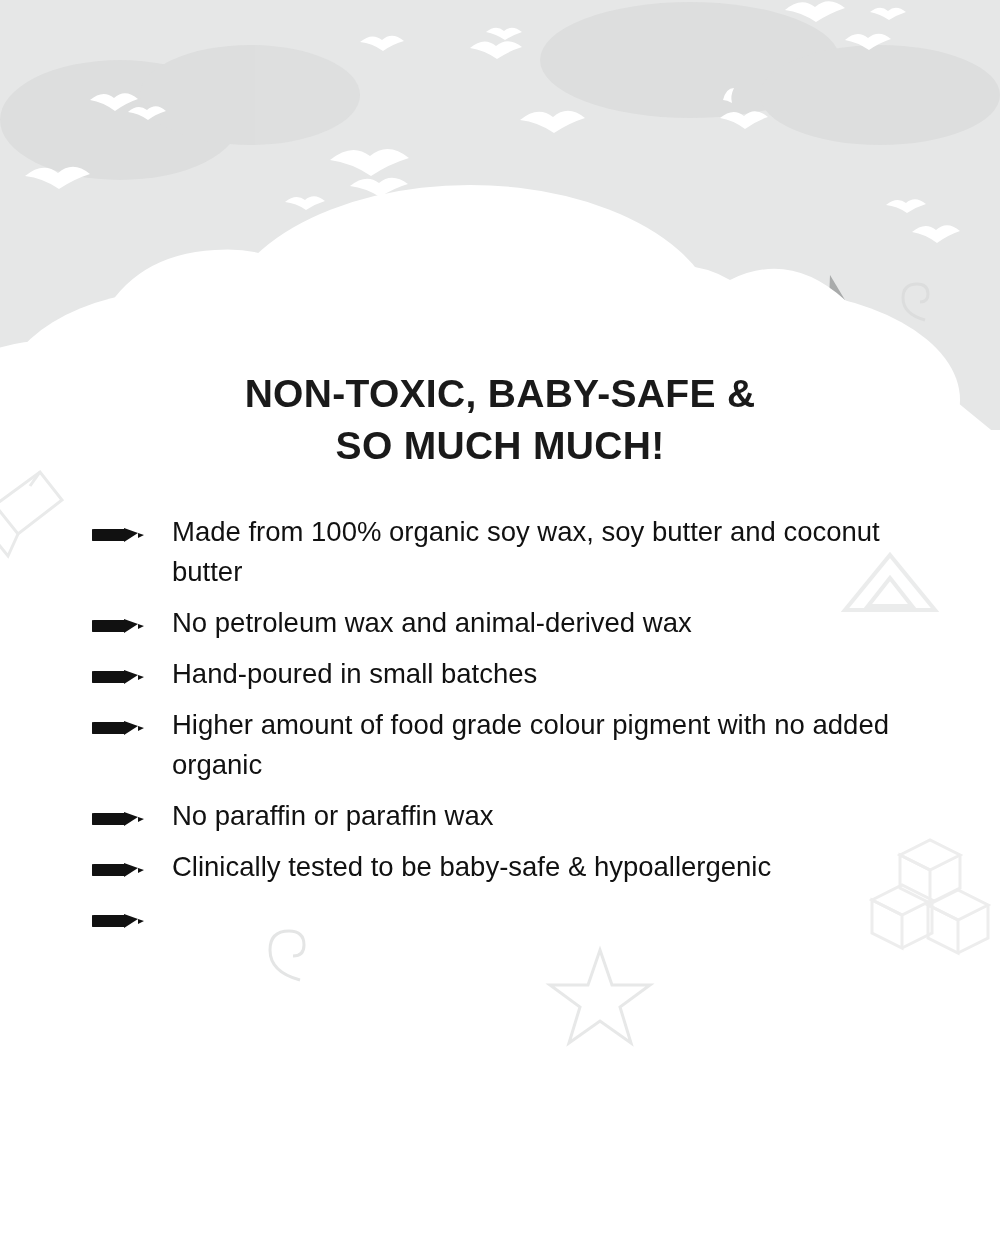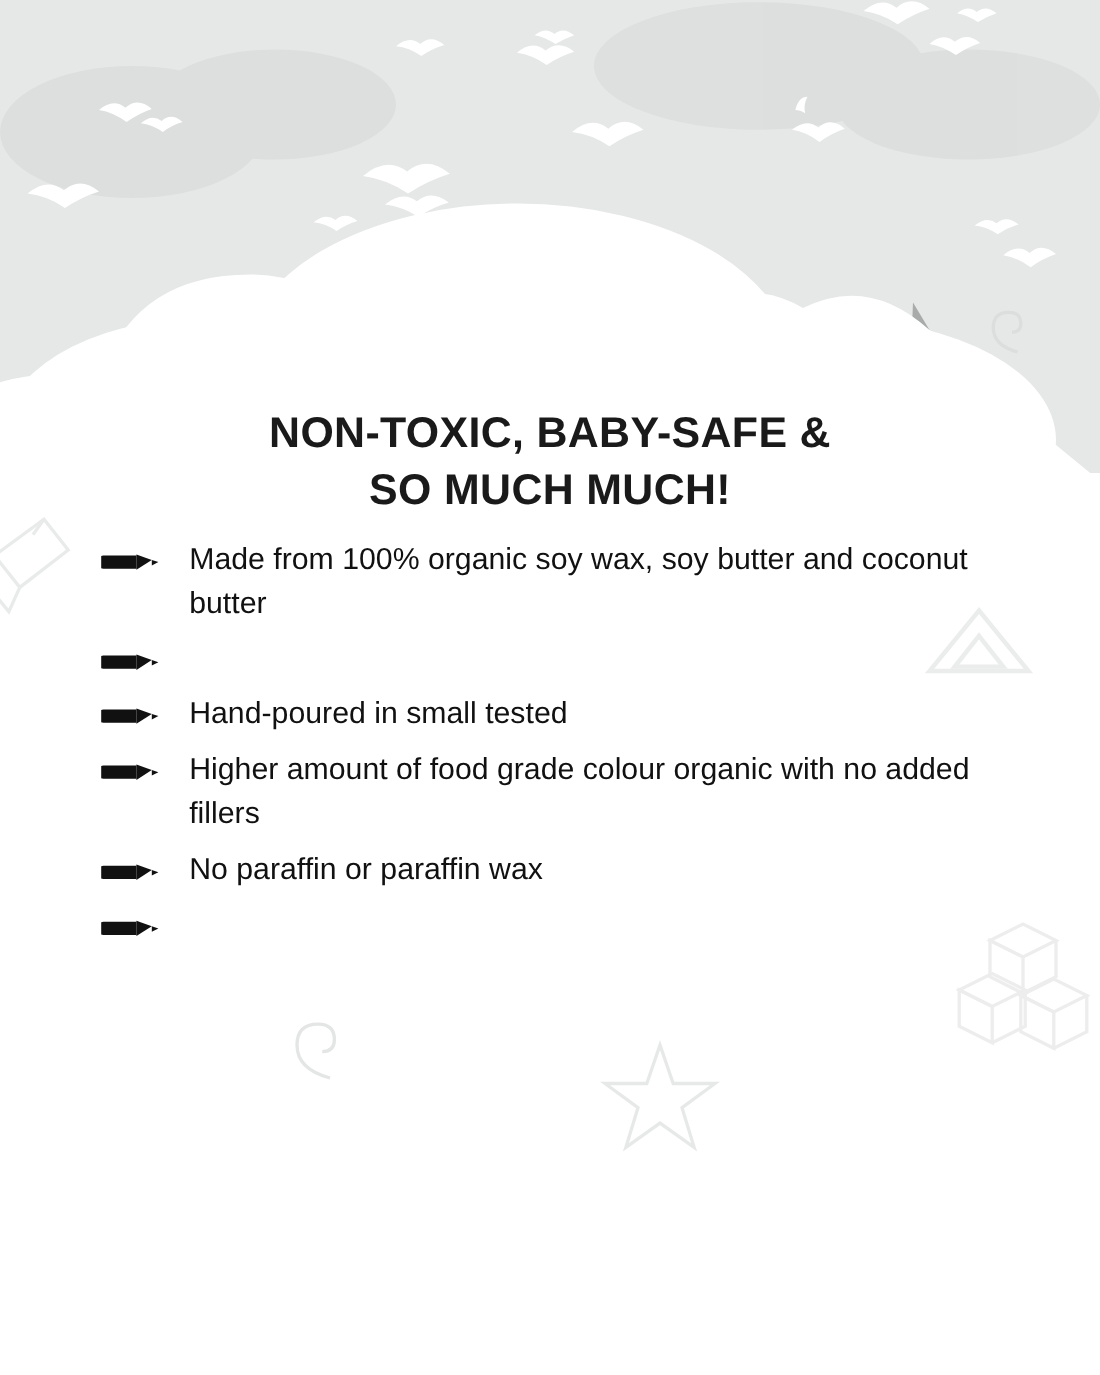--- a/index.html
+++ b/index.html
@@ -53,21 +53,21 @@
     font-weight: bold;
     font-size: 39px;
     line-height: 52px;
     letter-spacing: 0.3px;
     color: #1a1a1a;
   }
   .headline .line { display: block; }
 
   .bullet-list {
     position: absolute;
-    top: 488px;
+    top: 512px;
     left: 92px;
     width: 820px;
   }
 
   .bullet-row {
     display: flex;
     align-items: flex-start;
     margin-bottom: 11px;
   }
 
@@ -194,55 +194,66 @@
       </div>
 
       <div class="bullet-row">
         <span class="pencil-icon">
           <svg width="54" height="30" viewBox="0 0 54 30" xmlns="http://www.w3.org/2000/svg">
             <path d="M2 9 h30 v12 h-30 a6 6 0 0 1 0 -12 z" fill="#111"></path>
             <path d="M32 8 l14 5 l-14 9 z" fill="#111"></path>
             <path d="M46 13 l6 2 l-6 3 z" fill="#111"></path>
           </svg>
         </span>
-      </div>
-
-      <div class="bullet-row">
-        <span class="pencil-icon">
-          <svg width="54" height="30" viewBox="0 0 54 30" xmlns="http://www.w3.org/2000/svg">
-            <path d="M2 9 h30 v12 h-30 a6 6 0 0 1 0 -12 z" fill="#111"></path>
-            <path d="M32 8 l14 5 l-14 9 z" fill="#111"></path>
-            <path d="M46 13 l6 2 l-6 3 z" fill="#111"></path>
-          </svg>
-        </span>
-        <span class="bullet-text">Hand-poured in small tested</span>
-      </div>
-
-      <div class="bullet-row">
-        <span class="pencil-icon">
-          <svg width="54" height="30" viewBox="0 0 54 30" xmlns="http://www.w3.org/2000/svg">
-            <path d="M2 9 h30 v12 h-30 a6 6 0 0 1 0 -12 z" fill="#111"></path>
-            <path d="M32 8 l14 5 l-14 9 z" fill="#111"></path>
-            <path d="M46 13 l6 2 l-6 3 z" fill="#111"></path>
-          </svg>
-        </span>
-        <span class="bullet-text">Higher amount of food grade colour organic with no added fillers</span>
+        <span class="bullet-text">No petroleum wax and animal-derived wax</span>
+      </div>
+
+      <div class="bullet-row">
+        <span class="pencil-icon">
+          <svg width="54" height="30" viewBox="0 0 54 30" xmlns="http://www.w3.org/2000/svg">
+            <path d="M2 9 h30 v12 h-30 a6 6 0 0 1 0 -12 z" fill="#111"></path>
+            <path d="M32 8 l14 5 l-14 9 z" fill="#111"></path>
+            <path d="M46 13 l6 2 l-6 3 z" fill="#111"></path>
+          </svg>
+        </span>
+        <span class="bullet-text">Hand-poured in small batches</span>
+      </div>
+
+      <div class="bullet-row">
+        <span class="pencil-icon">
+          <svg width="54" height="30" viewBox="0 0 54 30" xmlns="http://www.w3.org/2000/svg">
+            <path d="M2 9 h30 v12 h-30 a6 6 0 0 1 0 -12 z" fill="#111"></path>
+            <path d="M32 8 l14 5 l-14 9 z" fill="#111"></path>
+            <path d="M46 13 l6 2 l-6 3 z" fill="#111"></path>
+          </svg>
+        </span>
+        <span class="bullet-text">Higher amount of food grade colour pigment with no added organic</span>
       </div>
 
       <div class="bullet-row">
         <span class="pencil-icon">
           <svg width="54" height="30" viewBox="0 0 54 30" xmlns="http://www.w3.org/2000/svg">
             <path d="M2 9 h30 v12 h-30 a6 6 0 0 1 0 -12 z" fill="#111"></path>
             <path d="M32 8 l14 5 l-14 9 z" fill="#111"></path>
             <path d="M46 13 l6 2 l-6 3 z" fill="#111"></path>
           </svg>
         </span>
         <span class="bullet-text">No paraffin or paraffin wax</span>
       </div>
 
+      <div class="bullet-row">
+        <span class="pencil-icon">
+          <svg width="54" height="30" viewBox="0 0 54 30" xmlns="http://www.w3.org/2000/svg">
+            <path d="M2 9 h30 v12 h-30 a6 6 0 0 1 0 -12 z" fill="#111"></path>
+            <path d="M32 8 l14 5 l-14 9 z" fill="#111"></path>
+            <path d="M46 13 l6 2 l-6 3 z" fill="#111"></path>
+          </svg>
+        </span>
+        <span class="bullet-text">Clinically tested to be baby-safe &amp; hypoallergenic</span>
+      </div>
 
       <div class="bullet-row">
         <span class="pencil-icon">
           <svg width="54" height="30" viewBox="0 0 54 30" xmlns="http://www.w3.org/2000/svg">
             <path d="M2 9 h30 v12 h-30 a6 6 0 0 1 0 -12 z" fill="#111"></path>
             <path d="M32 8 l14 5 l-14 9 z" fill="#111"></path>
             <path d="M46 13 l6 2 l-6 3 z" fill="#111"></path>
           </svg>
         </span>
       </div>

